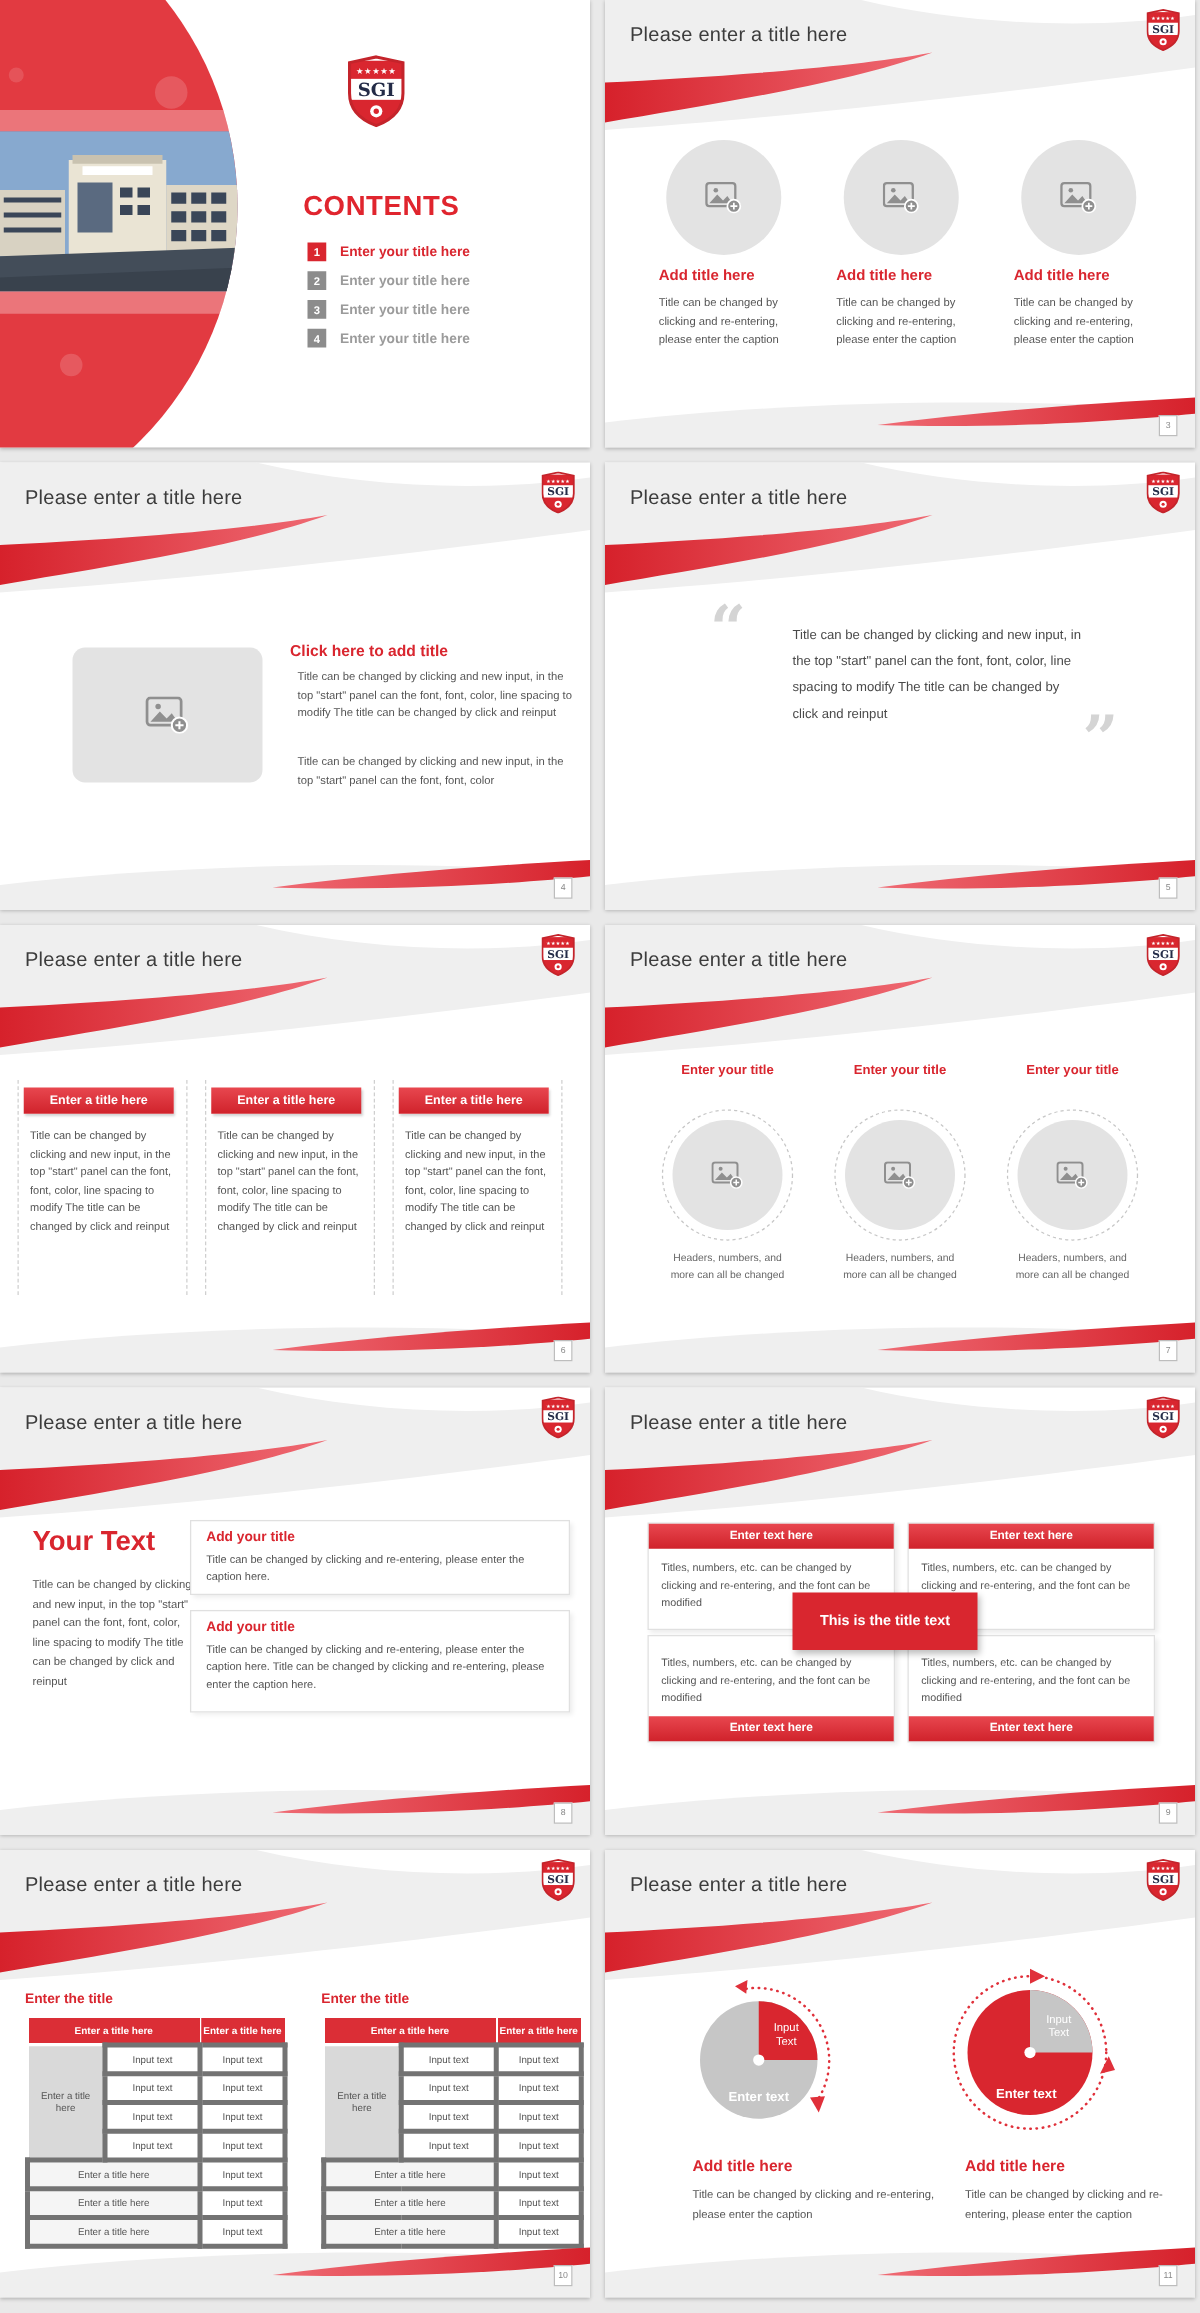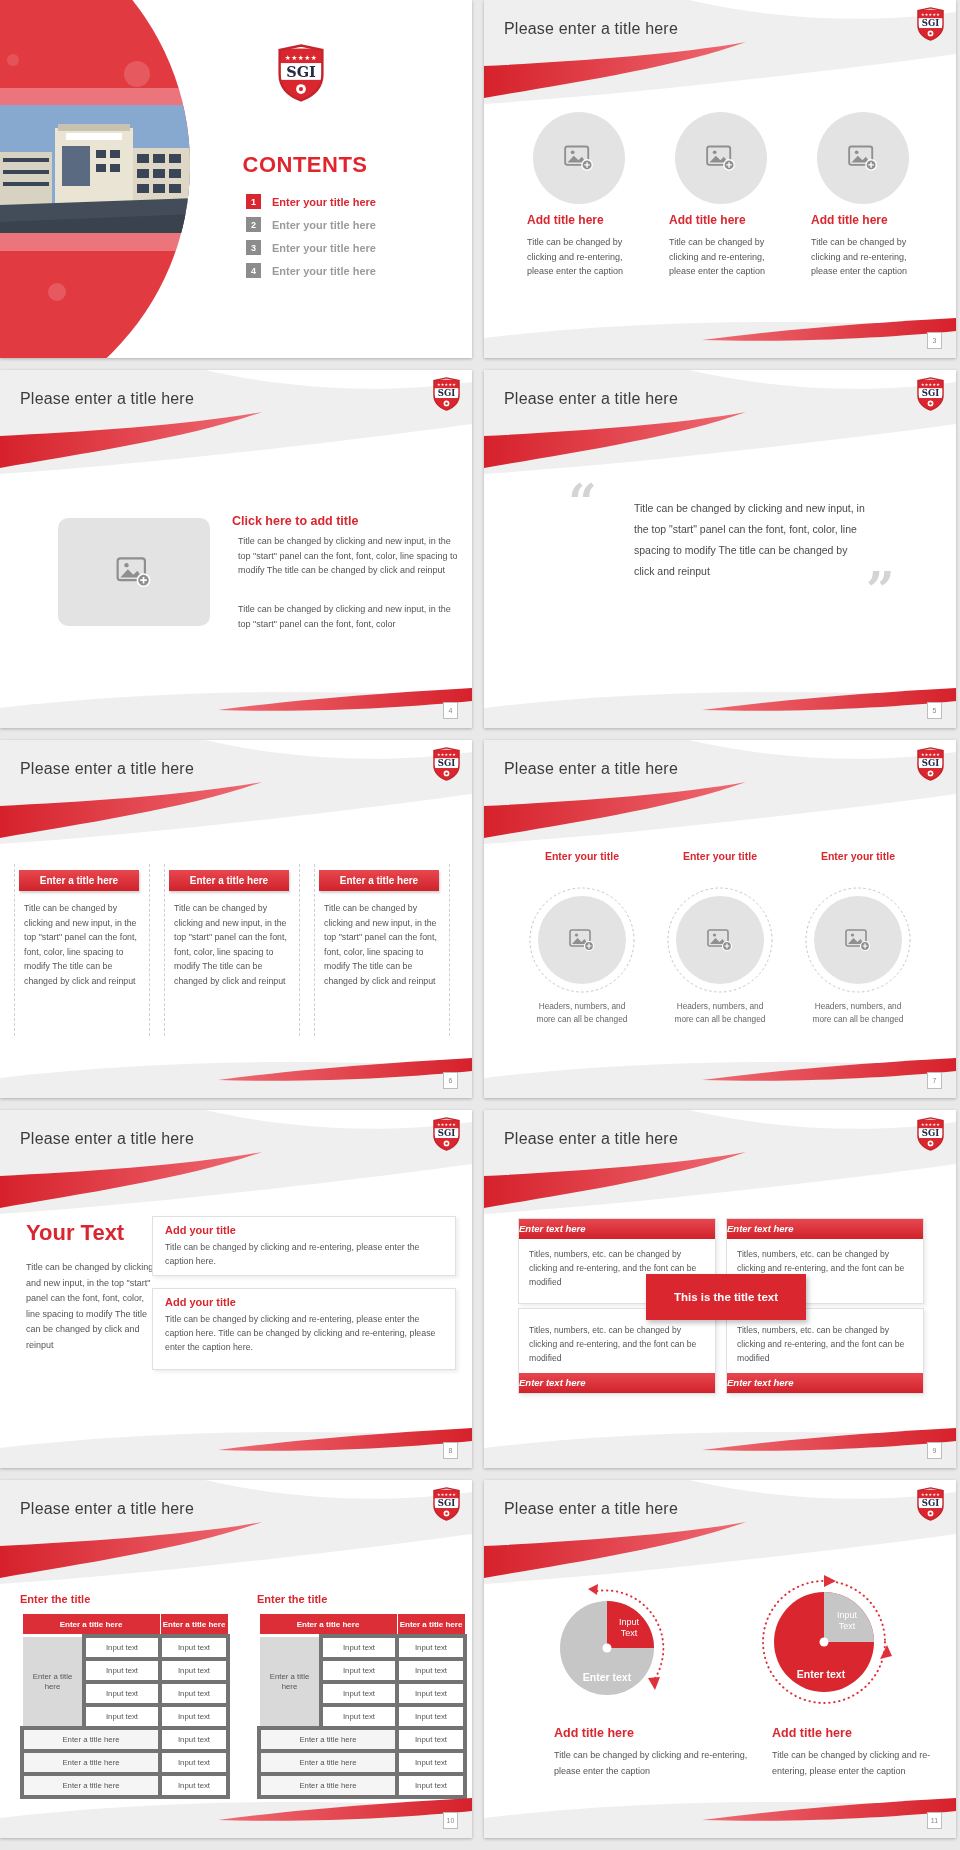--- a/index.html
+++ b/index.html
@@ -9,21 +9,21 @@
   .deco-top{position:absolute;left:0;top:0;width:472px;height:110px;pointer-events:none;}
   .deco-bot{position:absolute;left:0;bottom:0;width:472px;height:60px;pointer-events:none;}
   .stitle{position:absolute;left:20px;top:20px;font-size:16px;color:#3c3c3c;letter-spacing:.2px;}
   .logo-sm{position:absolute;right:12px;top:7px;width:27px;height:34px;}
   .pg{position:absolute;right:14px;bottom:9px;width:13px;height:15px;background:#fff;border:1px solid #bdbdbd;font-size:7px;color:#888;display:flex;align-items:center;justify-content:center;z-index:5;}
   .redbold{color:#d9262f;font-weight:bold;}
   .body-txt{color:#555;}
   .circle-ph{position:absolute;border-radius:50%;background:#e3e3e3;display:flex;align-items:center;justify-content:center;}
   .colbar{background:linear-gradient(#e8474f,#d0222b);color:#fff;font-weight:bold;font-size:10px;text-align:center;line-height:21px;height:21px;box-shadow:1px 2px 2px rgba(0,0,0,.18);}
   .box{position:absolute;background:#fff;border:1px solid #e0e0e0;box-shadow:2px 2px 4px rgba(0,0,0,.08);}
-  .mbar{background:linear-gradient(#e8474f,#d0222b);color:#fff;font-weight:bold;font-size:9.5px;line-height:20px;height:20px;font-style:italic;}
+  .mbar{background:linear-gradient(#e8474f,#d0222b);color:#fff;font-weight:bold;font-size:9.5px;text-align:center;line-height:20px;height:20px;}
   table.ptable{border-collapse:collapse;table-layout:fixed;width:206px;font-size:7.8px;color:#555;}
   table.ptable td{border:4px solid #737373;height:19px;text-align:center;padding:0 2px;overflow:hidden;background:#fff;}
   table.ptable td.th{background:#db2e36;color:#fff;font-weight:bold;font-size:8px;border:1px solid #fff;border-bottom:none;height:20px;}
   table.ptable td.rowhead{background:#d9d9d9;border:2px solid #fff;line-height:1.25;}
   table.ptable td.bl{background:#f5f5f5;}
   .tbl-h{font-size:11px;font-weight:bold;color:#d9262f;margin-bottom:8px;}
 </style>
 </head>
 <body>
 
@@ -322,21 +322,21 @@
       <div class="body-txt" style="font-size:8.6px;line-height:14px;margin:8px 10px 0 10px">Titles, numbers, etc. can be changed by clicking and re-entering, and the font can be modified</div>
     </div>
     <div class="box" style="left:34px;top:198px;width:196px;height:84px">
       <div class="body-txt" style="font-size:8.6px;line-height:14px;margin:14px 10px 0 10px">Titles, numbers, etc. can be changed by clicking and re-entering, and the font can be modified</div>
       <div class="mbar" style="position:absolute;left:0;right:0;bottom:0">Enter text here</div>
     </div>
     <div class="box" style="left:242px;top:198px;width:196px;height:84px">
       <div class="body-txt" style="font-size:8.6px;line-height:14px;margin:14px 10px 0 10px">Titles, numbers, etc. can be changed by clicking and re-entering, and the font can be modified</div>
       <div class="mbar" style="position:absolute;left:0;right:0;bottom:0">Enter text here</div>
     </div>
-    <div style="position:absolute;left:162px;top:164px;width:160px;height:46px;background:#d9262f;color:#fff;font-weight:bold;font-size:11.5px;display:flex;align-items:center;justify-content:center;box-shadow:2px 3px 5px rgba(0,0,0,.25);z-index:4">This is the title text</div>
+    <div style="position:absolute;left:150px;top:164px;width:148px;height:46px;background:#d9262f;color:#fff;font-weight:bold;font-size:11.5px;display:flex;align-items:center;justify-content:center;box-shadow:2px 3px 5px rgba(0,0,0,.25);z-index:4">This is the title text</div>
     <svg class="deco-bot">
         <use href="#ftr"></use>
       </svg>
     <div class="pg">9</div>
   </div>
 
   <div class="slide" style="left:0;top:1480px">
     <svg class="deco-top">
         <use href="#hdr"></use>
       </svg>

